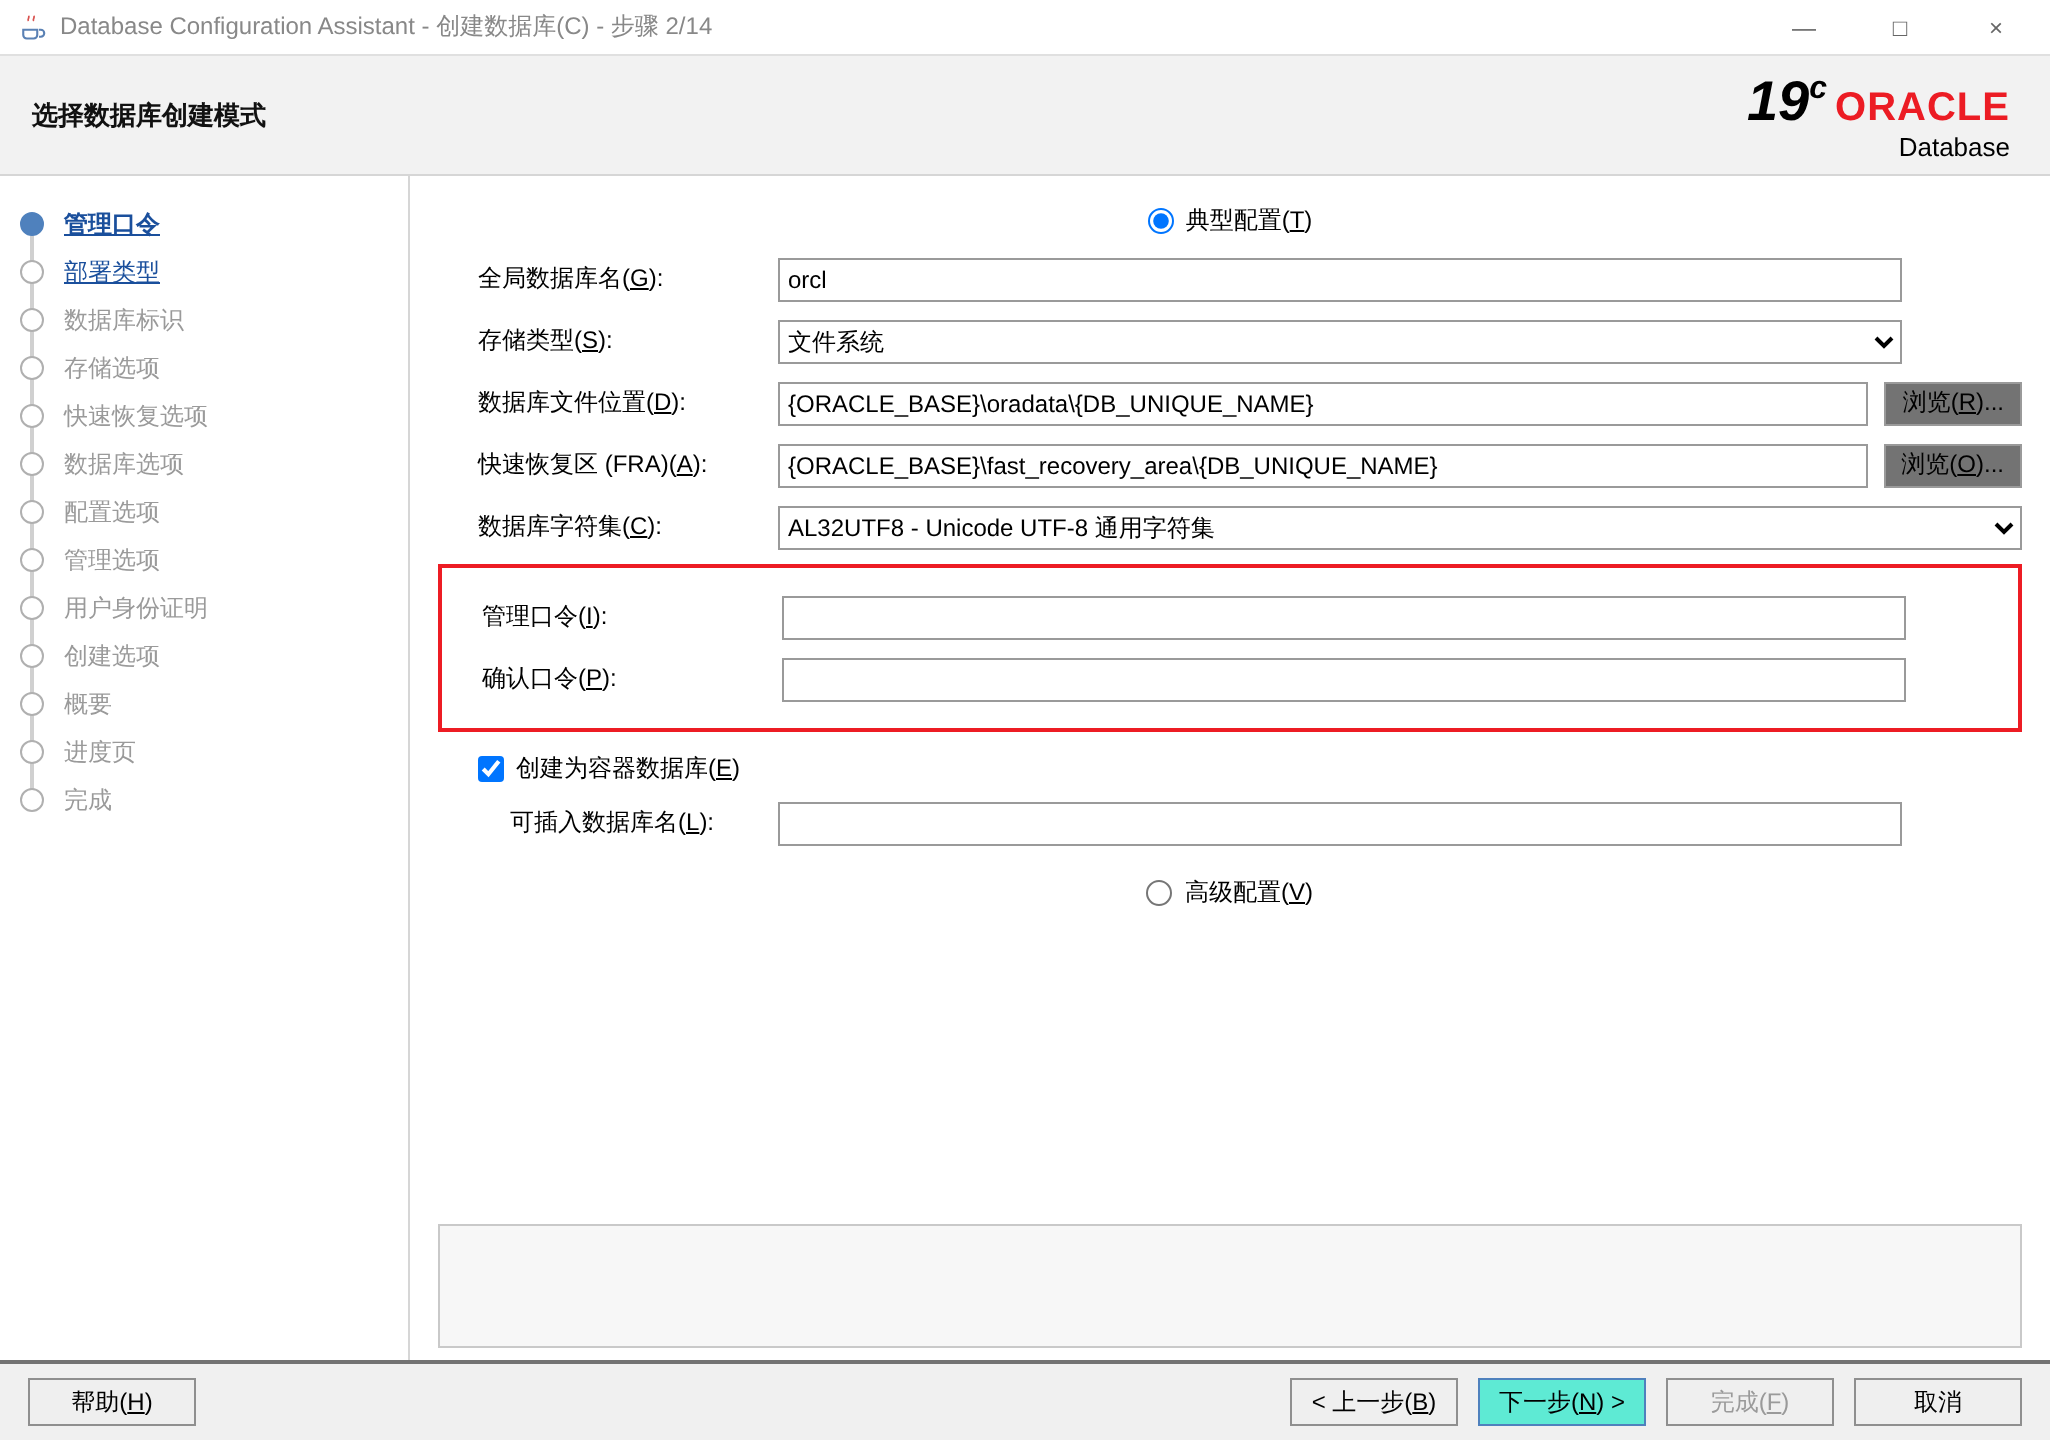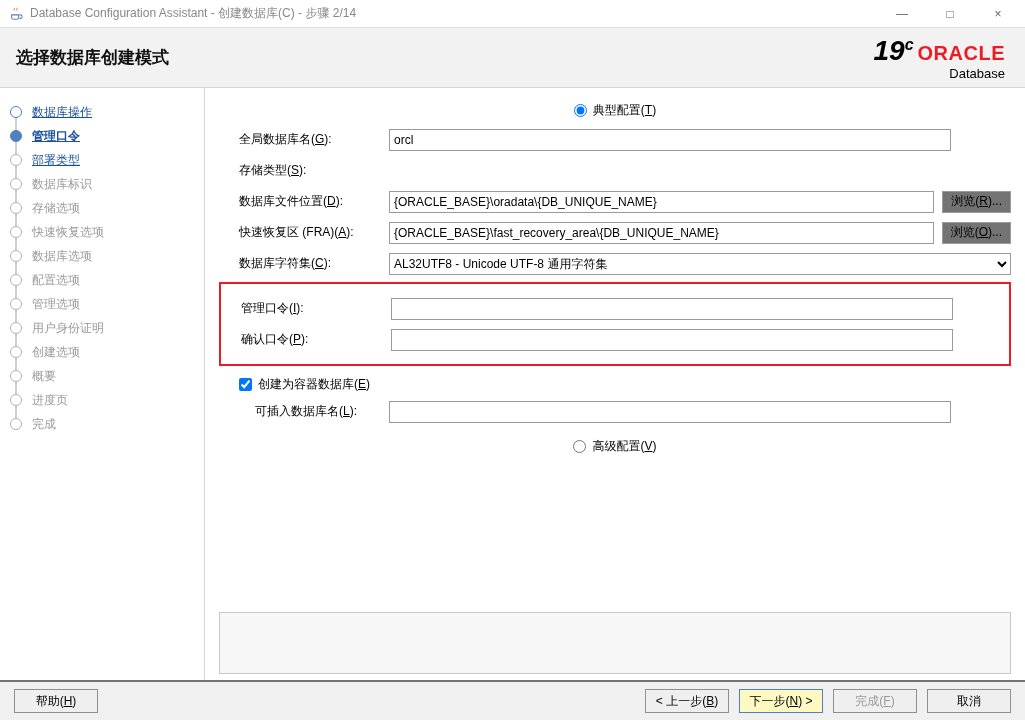--- a/index.html
+++ b/index.html
@@ -35,21 +35,21 @@
   
   .header {
     height: 60px;
     background: #f2f2f2;
     border-bottom: 1px solid #d6d6d6;
     display: flex;
     align-items: center;
     padding: 0 16px;
     position: relative;
   }
-  .header .page-title { font-size: 17px; font-weight: bold; color: #111; }
+  .header .page-title { font-size: 13px; font-weight: bold; color: #111; }
   .header .brand { position: absolute; right: 20px; top: 8px; text-align: right; line-height: 1.1; }
   .brand-row1 { display:flex; align-items:baseline; gap:4px; justify-content:flex-end;}
   .brand-19c { font-size: 28px; font-weight: 900; font-style: italic; color:#000;}
   .brand-19c sup { font-size: 16px; vertical-align: top; }
   .brand-oracle { font-size: 20px; font-weight: 900; color: #ec1c24; letter-spacing:0.5px;}
   .brand-db { font-size: 13px; color:#000; font-weight:500; text-align:right;}
 
   
   .main { flex: 1; display: flex; overflow: hidden; }
 
@@ -107,21 +107,21 @@
   
   .footer {
     height:40px; border-top:2px solid #737373; background:#f0f0f0;
     display:flex; align-items:center; padding:0 14px; gap:10px;
   }
   .footer .spacer{flex:1;}
   .footer button {
     min-width:84px; height:24px; font-size:12px; border:1px solid #8f8f8f; background:#efefef; cursor:pointer;
     font-family:inherit;
   }
-  .footer button.primary{ background:#fef9c3; border:1px solid #4f81bd;}
+  .footer button.primary{ background:#5eead4; border:1px solid #4f81bd;}
   .footer button:disabled{ color:#9a9a9a; cursor:default;}
   .ctrl-fixed { max-width:562px;}
 </style>
 </head>
 <body>
 
 <div class="titlebar">
   <span class="app-icon">
     <svg width="14" height="14" viewBox="0 0 16 16">
         <path d="M3 9h8v3a2 2 0 0 1-2 2H5a2 2 0 0 1-2-2V9zm9 0h1a2 2 0 0 1 0 4h-1" fill="none" stroke="#5a81b4" stroke-width="1.2"></path>
@@ -143,25 +143,20 @@
       <span class="brand-19c"><span>19</span><sup>c</sup></span>
       <span class="brand-oracle">ORACLE</span>
     </div>
     <div class="brand-db">Database</div>
   </div>
 </div>
 
 <div class="main">
 
   <div class="sidebar" id="sidebar">
-      <div class="step done">
-        <div class="dot"></div>
-        <div class="connector"></div>
-        <span class="label">数据库操作</span>
-      </div>
       <div class="step active">
         <div class="dot"></div>
         <div class="connector"></div>
         <span class="label">管理口令</span>
       </div>
       <div class="step enabled">
         <div class="dot"></div>
         <div class="connector"></div>
         <span class="label">部署类型</span>
       </div>
@@ -231,20 +226,23 @@
 
       <div class="form-row">
         <div class="lbl"><span>全局数据库名(</span><span class="accel">G</span><span>):</span></div>
         <div class="ctrl ctrl-fixed">
             <input type="text" value="orcl" style="">
           </div>
       </div>
 
       <div class="form-row">
         <div class="lbl"><span>存储类型(</span><span class="accel">S</span><span>):</span></div>
+        <div class="ctrl ctrl-fixed">
+            <select><option>文件系统</option></select>
+          </div>
       </div>
 
       <div class="form-row">
         <div class="lbl"><span>数据库文件位置(</span><span class="accel">D</span><span>):</span></div>
         <div class="ctrl">
           <div class="ctrl-fixed" style="flex:1;"><input type="text" value="{ORACLE_BASE}\oradata\{DB_UNIQUE_NAME}" style=""></div>
           <button class="browse-btn"><span>浏览(</span><span class="accel">R</span><span>)...</span></button>
         </div>
       </div>
 

